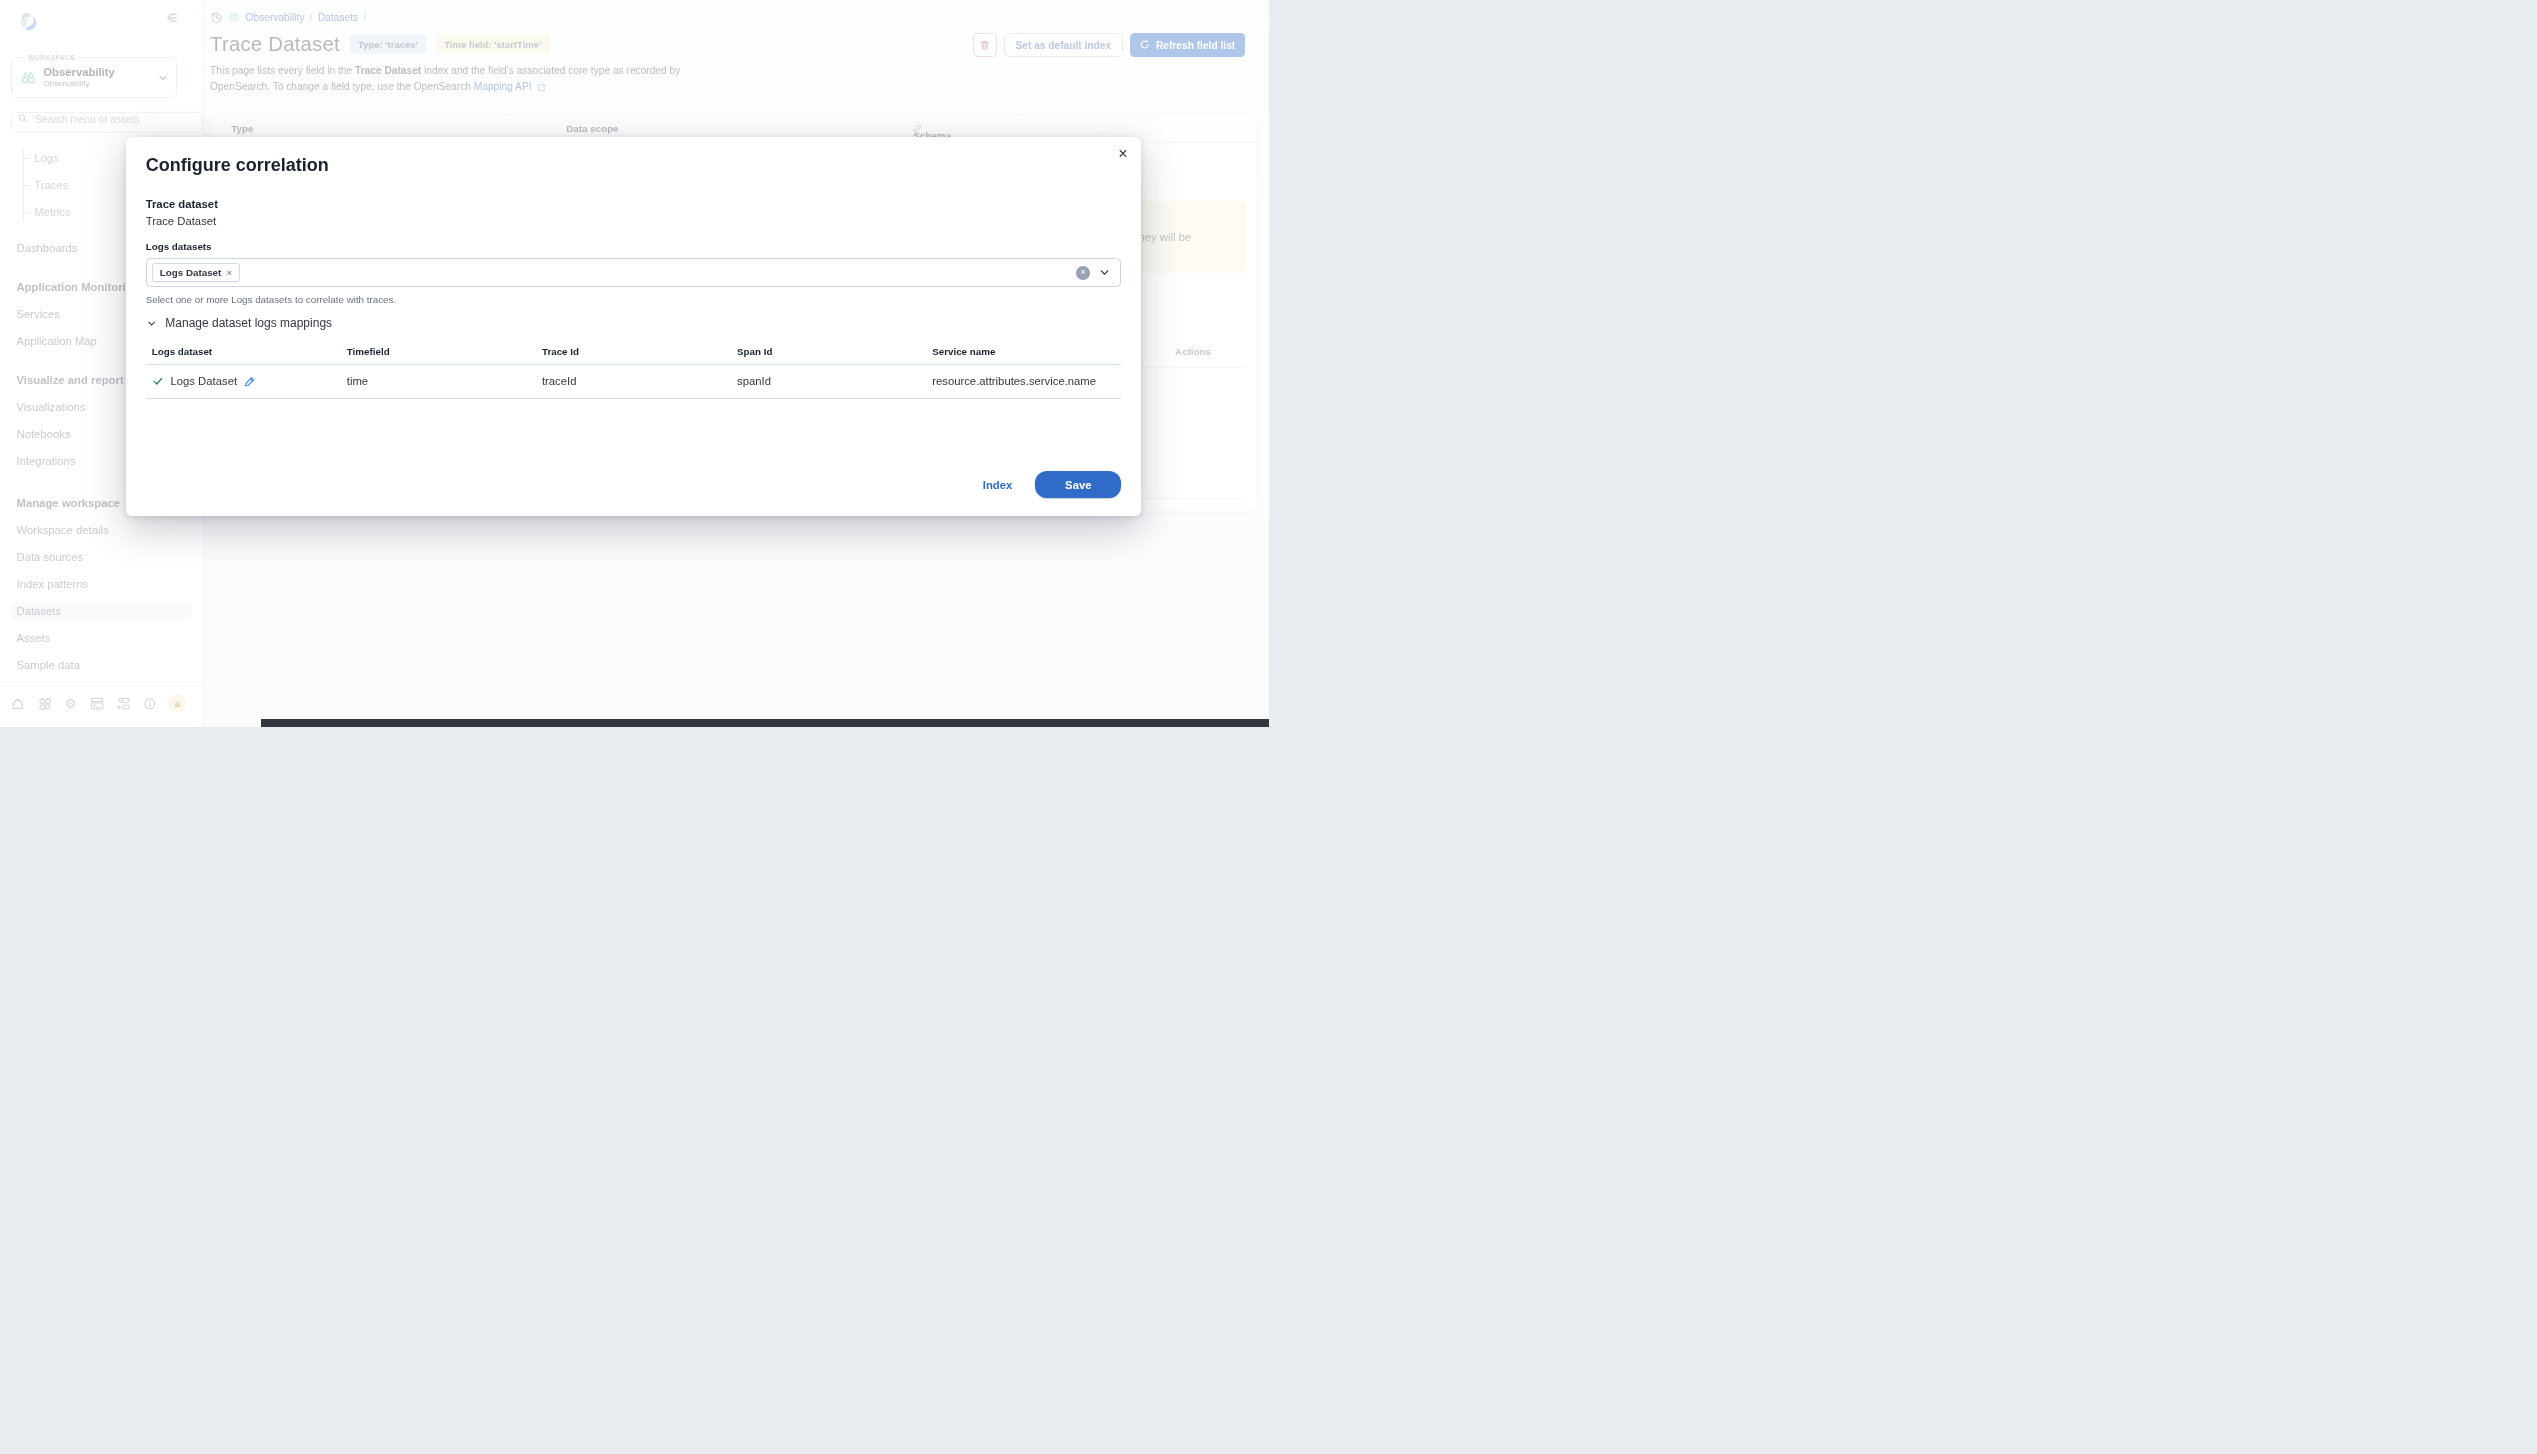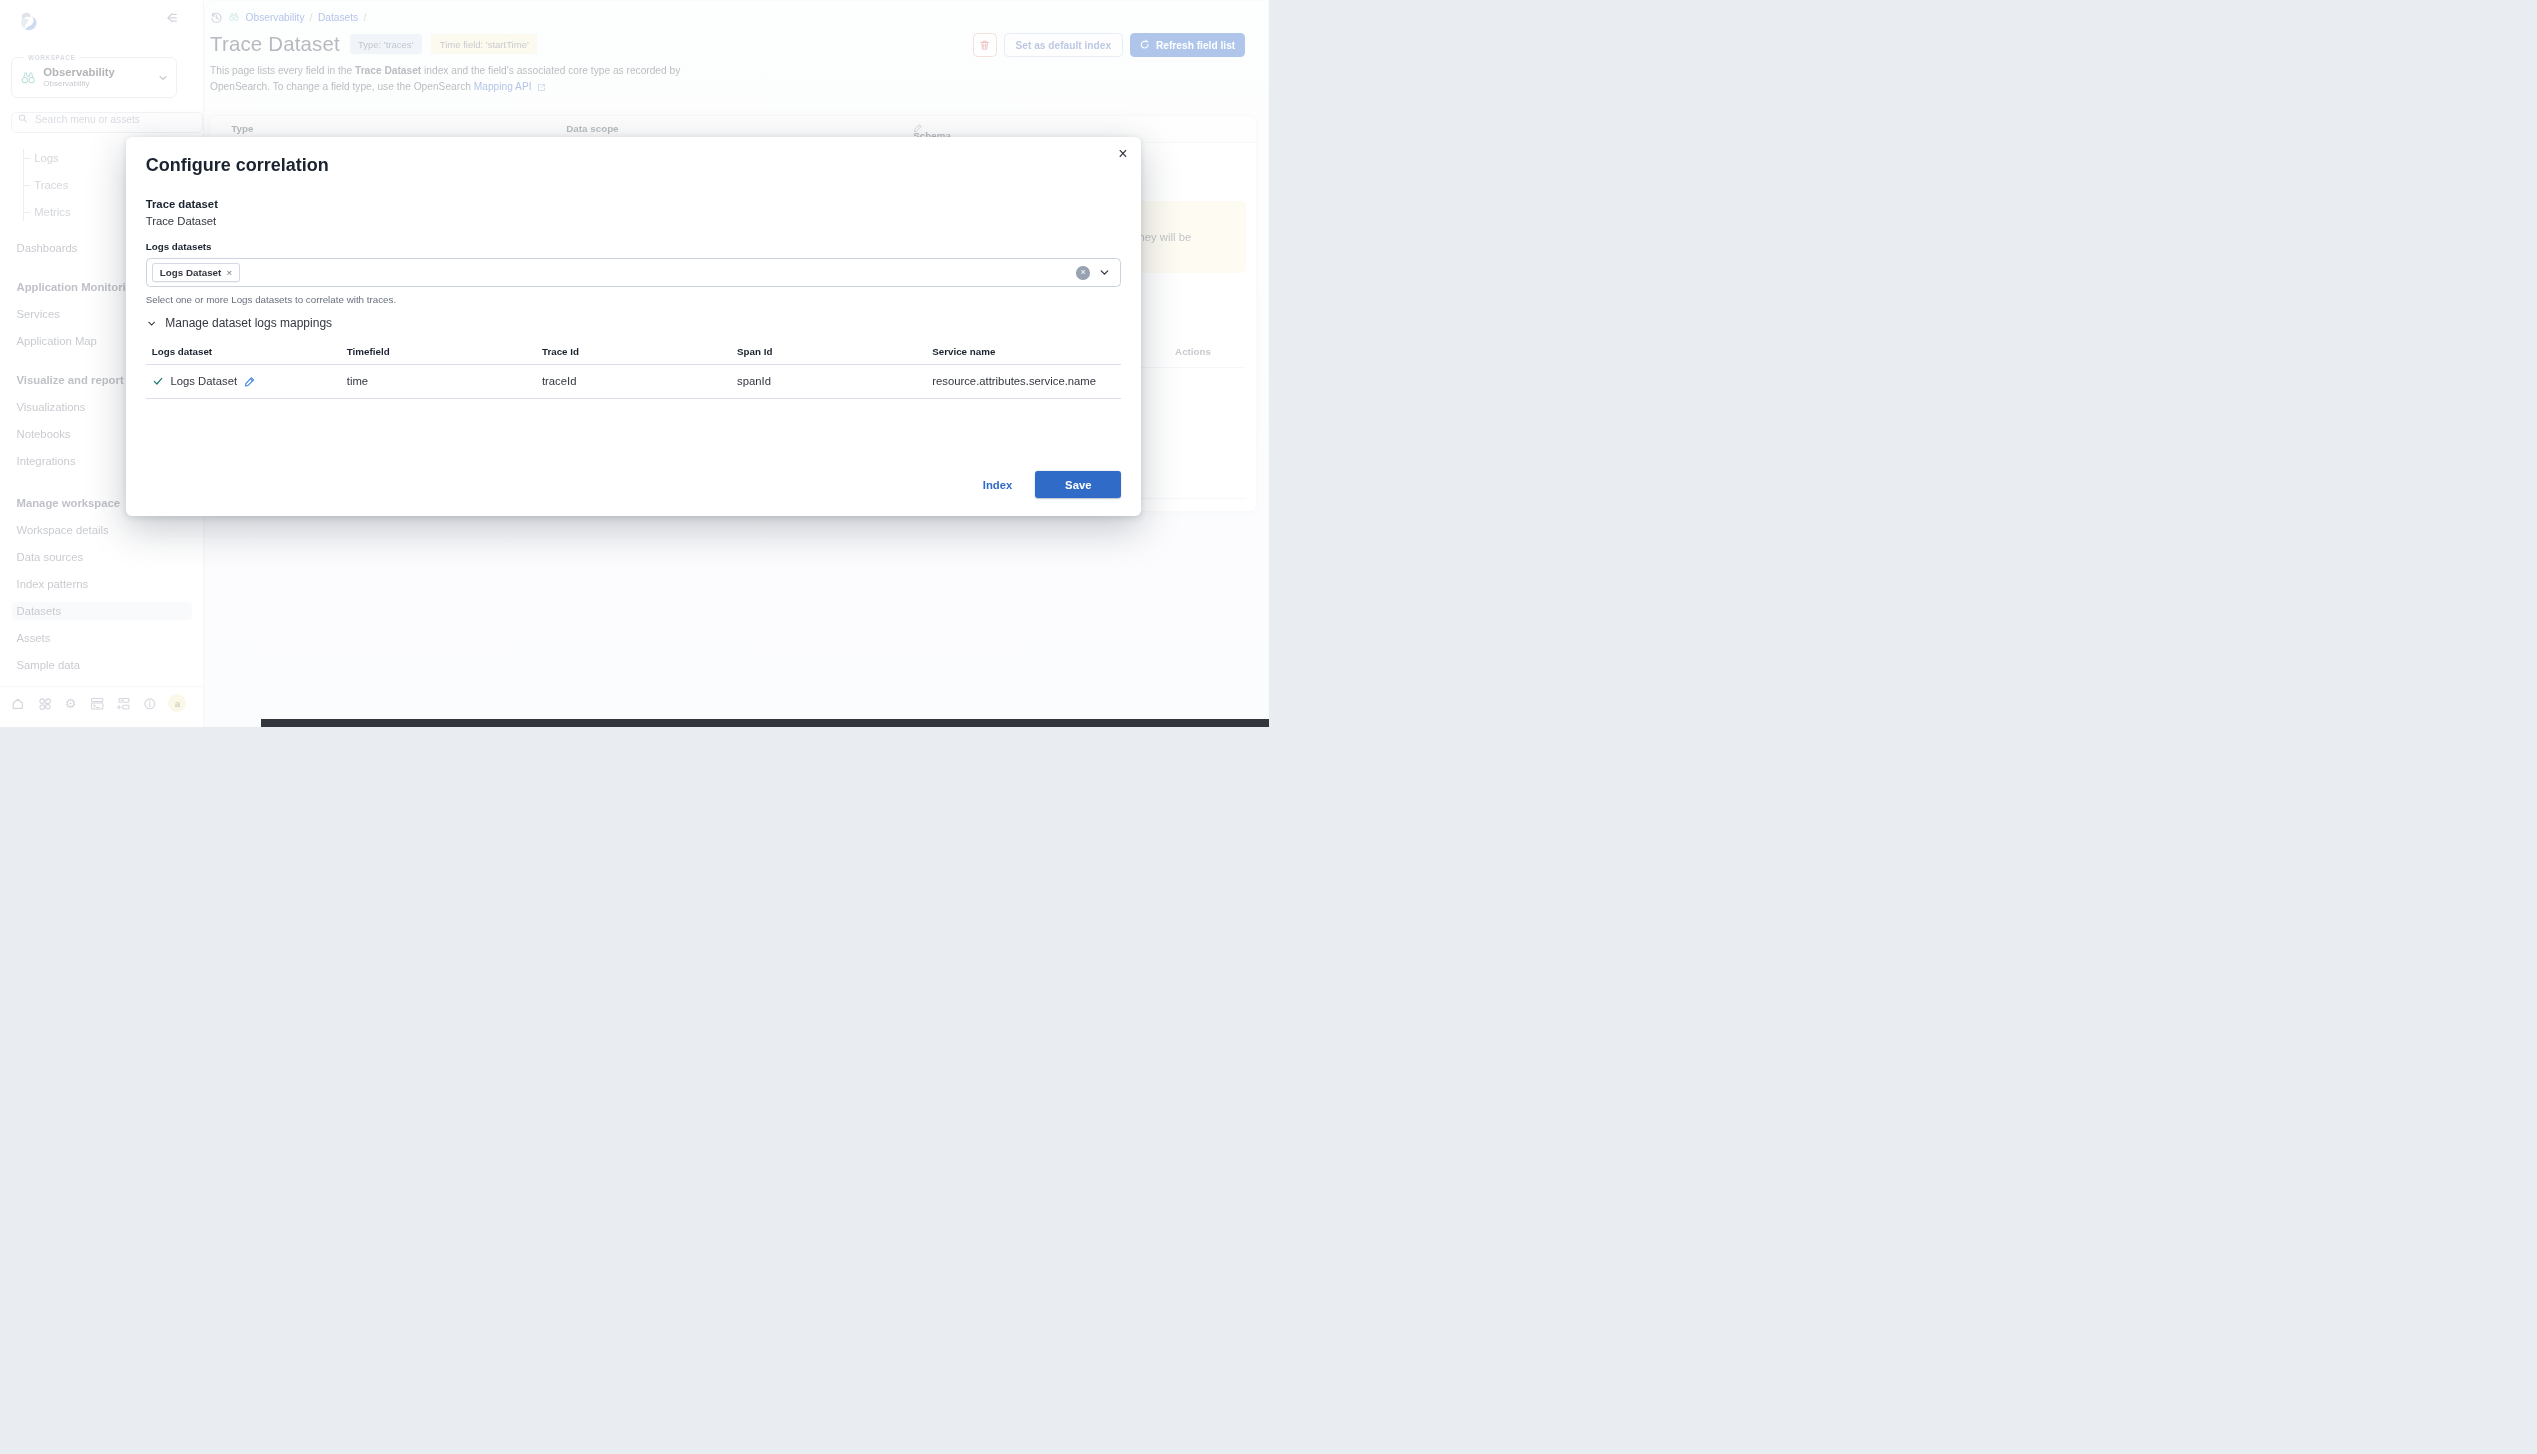--- a/index.html
+++ b/index.html
@@ -30,21 +30,21 @@
   .sb-footer{position:absolute;left:0;bottom:7.6px;width:204px;height:33px;border-top:0.8px solid #e8ebf0;display:flex;align-items:center;gap:11.3px;padding-left:10.6px;box-sizing:border-box;}
   .fic{width:15px;height:15px;display:flex;align-items:center;justify-content:center;color:#8b93a1;cursor:pointer;}
   .avatar{width:18px;height:18px;border-radius:50%;background:#f5ecc4;color:#8d8050;font-size:9.8px;font-weight:700;display:flex;align-items:center;justify-content:center;cursor:pointer;}
   
   .main{position:absolute;left:204px;top:0;right:0;bottom:0;background:linear-gradient(180deg,#fafbfd 0%,#f5f7fa 100%);border-top-left-radius:10.6px;box-shadow:0 0 0 0.8px #eef1f5 inset;}
   .breadcrumb{display:flex;align-items:center;gap:5.3px;padding:10.6px 0 0 6px;font-size:10.2px;}
   .bc-link{color:#3a63c2;cursor:pointer;}
   .bc-sep{color:#9aa3b2;}
   .title-row{display:flex;align-items:center;gap:9.8px;padding:9px 0 0 6px;}
   .page-title{margin:0;font-size:20.4px;font-weight:500;color:#3f4752;letter-spacing:0.2px;}
-  .badge{font-size:9.5px;font-weight:400;border-radius:3px;padding:4.5px 8.3px;}
+  .badge{font-size:9.5px;font-weight:700;border-radius:3px;padding:4.5px 8.3px;}
   .badge.type{background:#dbe4f2;color:#5a6b84;}
   .badge.time{background:#f6efd3;color:#6e7480;}
   .desc{margin:7.6px 0 0 6px;font-size:10.2px;line-height:16px;color:#4a515c;max-width:514px;}
   .desc b{font-weight:700;}
   .desc .link{color:#3a63c2;cursor:pointer;}
   .header-actions{position:absolute;top:33px;right:24px;display:flex;gap:6.8px;align-items:flex-end;}
   .btn{height:24px;border-radius:4.5px;font-size:10.2px;font-weight:600;display:flex;align-items:center;justify-content:center;box-sizing:border-box;cursor:pointer;}
   .btn-trash{width:24px;border:0.8px solid #dfaaa4;background:#fff;}
   .btn-outline{padding:0 10.6px;border:0.8px solid #c3cfe3;background:rgba(255,255,255,.6);color:#4f6db3;}
   .btn-fill{padding:0 9.8px;background:#2f6bc7;color:#fff;gap:5.3px;}
@@ -77,21 +77,21 @@
   .m-callout{margin-top:9px;height:27px;background:#e7f1ee;border-left:2.3px solid #0f7265;display:flex;align-items:center;gap:7.6px;padding-left:9px;box-sizing:border-box;}
   .m-callout span{font-size:11px;color:#1f7a6b;}
   .m-grid{display:grid;grid-template-columns:repeat(5,1fr);}
   .m-table{margin-top:10.6px;}
   .m-th{font-size:9.8px;font-weight:700;color:#1a2430;padding:5.3px 6px 6.8px;}
   .m-table .hdr{border-bottom:0.8px solid #d9dee7;}
   .m-td{font-size:11.3px;color:#343741;padding:0 6px;height:33px;display:flex;align-items:center;gap:6.8px;}
   .m-table .row{border-bottom:0.8px solid #d9dee7;}
   .m-footer{position:absolute;right:19.7px;bottom:18px;display:flex;align-items:center;gap:23px;}
   .cancel{font-size:11.3px;font-weight:600;color:#2f6bc7;cursor:pointer;}
-  .save{width:86px;height:27px;background:#2f6bc7;border-radius:3px;color:#fff;font-size:11.3px;font-weight:600;display:flex;align-items:center;justify-content:center;cursor:pointer;box-shadow:0 0.8px 1.5px rgba(20,40,90,.3);}
+  .save{width:86px;height:27px;background:#2f6bc7;border-radius:12px;color:#fff;font-size:11.3px;font-weight:600;display:flex;align-items:center;justify-content:center;cursor:pointer;box-shadow:0 0.8px 1.5px rgba(20,40,90,.3);}
 </style>
 </head>
 <body>
 
 <div class="screen">
 
   <aside class="sidebar">
     <div class="sb-top">
       <div class="sb-logo">
         <svg width="24" height="24" viewBox="0 0 32 32">

